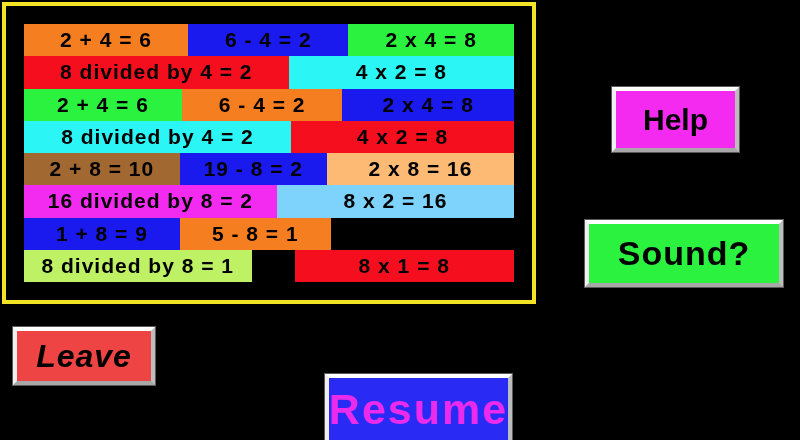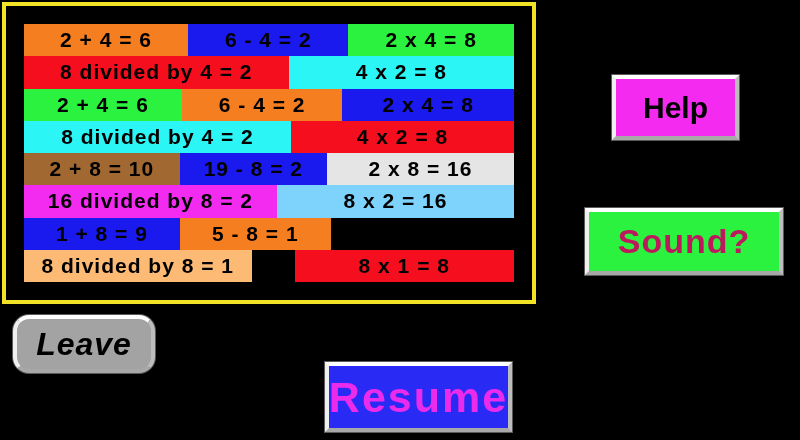--- a/index.html
+++ b/index.html
@@ -58,20 +58,21 @@
     box-sizing: border-box;
     display: flex;
     align-items: center;
     justify-content: center;
     font-weight: bold;
     border: 4px solid;
     border-color: #ffffff #bdbdbd #a8a8a8 #f0f0f0;
     box-shadow: 0 0 0 1px #5a5a5a;
     cursor: pointer;
     white-space: nowrap;
+    margin-top: 12px;
   }
   .btn-help   { left: 612px; top:  75px; width: 127px; height: 65px; font-size: 30px; }
   .btn-sound  { left: 585px; top: 208px; width: 198px; height: 67px; font-size: 34px; letter-spacing: 1px; }
   .btn-leave  { left:  13px; top: 315px; width: 142px; height: 58px; font-size: 32px; font-style: italic; letter-spacing: 1px; }
   .btn-resume { left: 325px; top: 362px; width: 187px; height: 70px; font-size: 43px; letter-spacing: 2px; }
 </style>
 </head>
 <body>
 
 <div class="screen">
@@ -92,38 +93,38 @@
           <div class="grid-cell" style="background: rgb(245, 126, 32); width: 32.8%;">6 - 4 = 2</div>
           <div class="grid-cell" style="background: rgb(26, 26, 238); width: 35%;">2 x 4 = 8</div>
         </div>
         <div class="grid-row">
           <div class="grid-cell" style="background: rgb(43, 245, 245); width: 54.5%;">8 divided by 4 = 2</div>
           <div class="grid-cell" style="background: rgb(245, 15, 30); width: 45.5%;">4 x 2 = 8</div>
         </div>
         <div class="grid-row">
           <div class="grid-cell" style="background: rgb(162, 104, 50); width: 31.8%;">2 + 8 = 10</div>
           <div class="grid-cell" style="background: rgb(26, 26, 238); width: 30%;">19 - 8 = 2</div>
-          <div class="grid-cell" style="background: #e5e5e5; width: 38.2%;">2 x 8 = 16</div>
+          <div class="grid-cell" style="background: #fdba74; width: 38.2%;">2 x 8 = 16</div>
         </div>
         <div class="grid-row">
           <div class="grid-cell" style="background: rgb(243, 43, 240); width: 51.6%;">16 divided by 8 = 2</div>
           <div class="grid-cell" style="background: #7dd3fc; width: 48.4%;">8 x 2 = 16</div>
         </div>
         <div class="grid-row">
           <div class="grid-cell" style="background: rgb(26, 26, 238); width: 31.8%;">1 + 8 = 9</div>
           <div class="grid-cell" style="background: rgb(245, 126, 32); width: 30.8%;">5 - 8 = 1</div>
         </div>
         <div class="grid-row">
-          <div class="grid-cell" style="background: #fdba74; width: 50.9%;">8 divided by 8 = 1</div>
+          <div class="grid-cell" style="background: #bef264; width: 50.9%;">8 divided by 8 = 1</div>
           <div class="grid-cell" style="background: rgb(245, 15, 30); width: 49.1%; margin-left: 43px;">8 x 1 = 8</div>
         </div>
       </div>
   </div>
 
   <div class="game-btn btn-help" style="background: rgb(245, 42, 240); color: rgb(0, 0, 0);">Help</div>
 
-  <div class="game-btn btn-sound" style="background: rgb(43, 242, 63); color: #be185d;">Sound?</div>
+  <div class="game-btn btn-sound" style="background: rgb(43, 242, 63); color: #000000;">Sound?</div>
 
-  <div class="game-btn btn-leave" style="background: #a3a3a3; color: rgb(0, 0, 0); border-radius: 16px;">Leave</div>
+  <div class="game-btn btn-leave" style="background: #ef4444; color: rgb(0, 0, 0);">Leave</div>
 
   <div class="game-btn btn-resume" style="background: rgb(42, 42, 245); color: rgb(235, 43, 235);">Resume</div>
 
 </div>
 
 </body></html>

